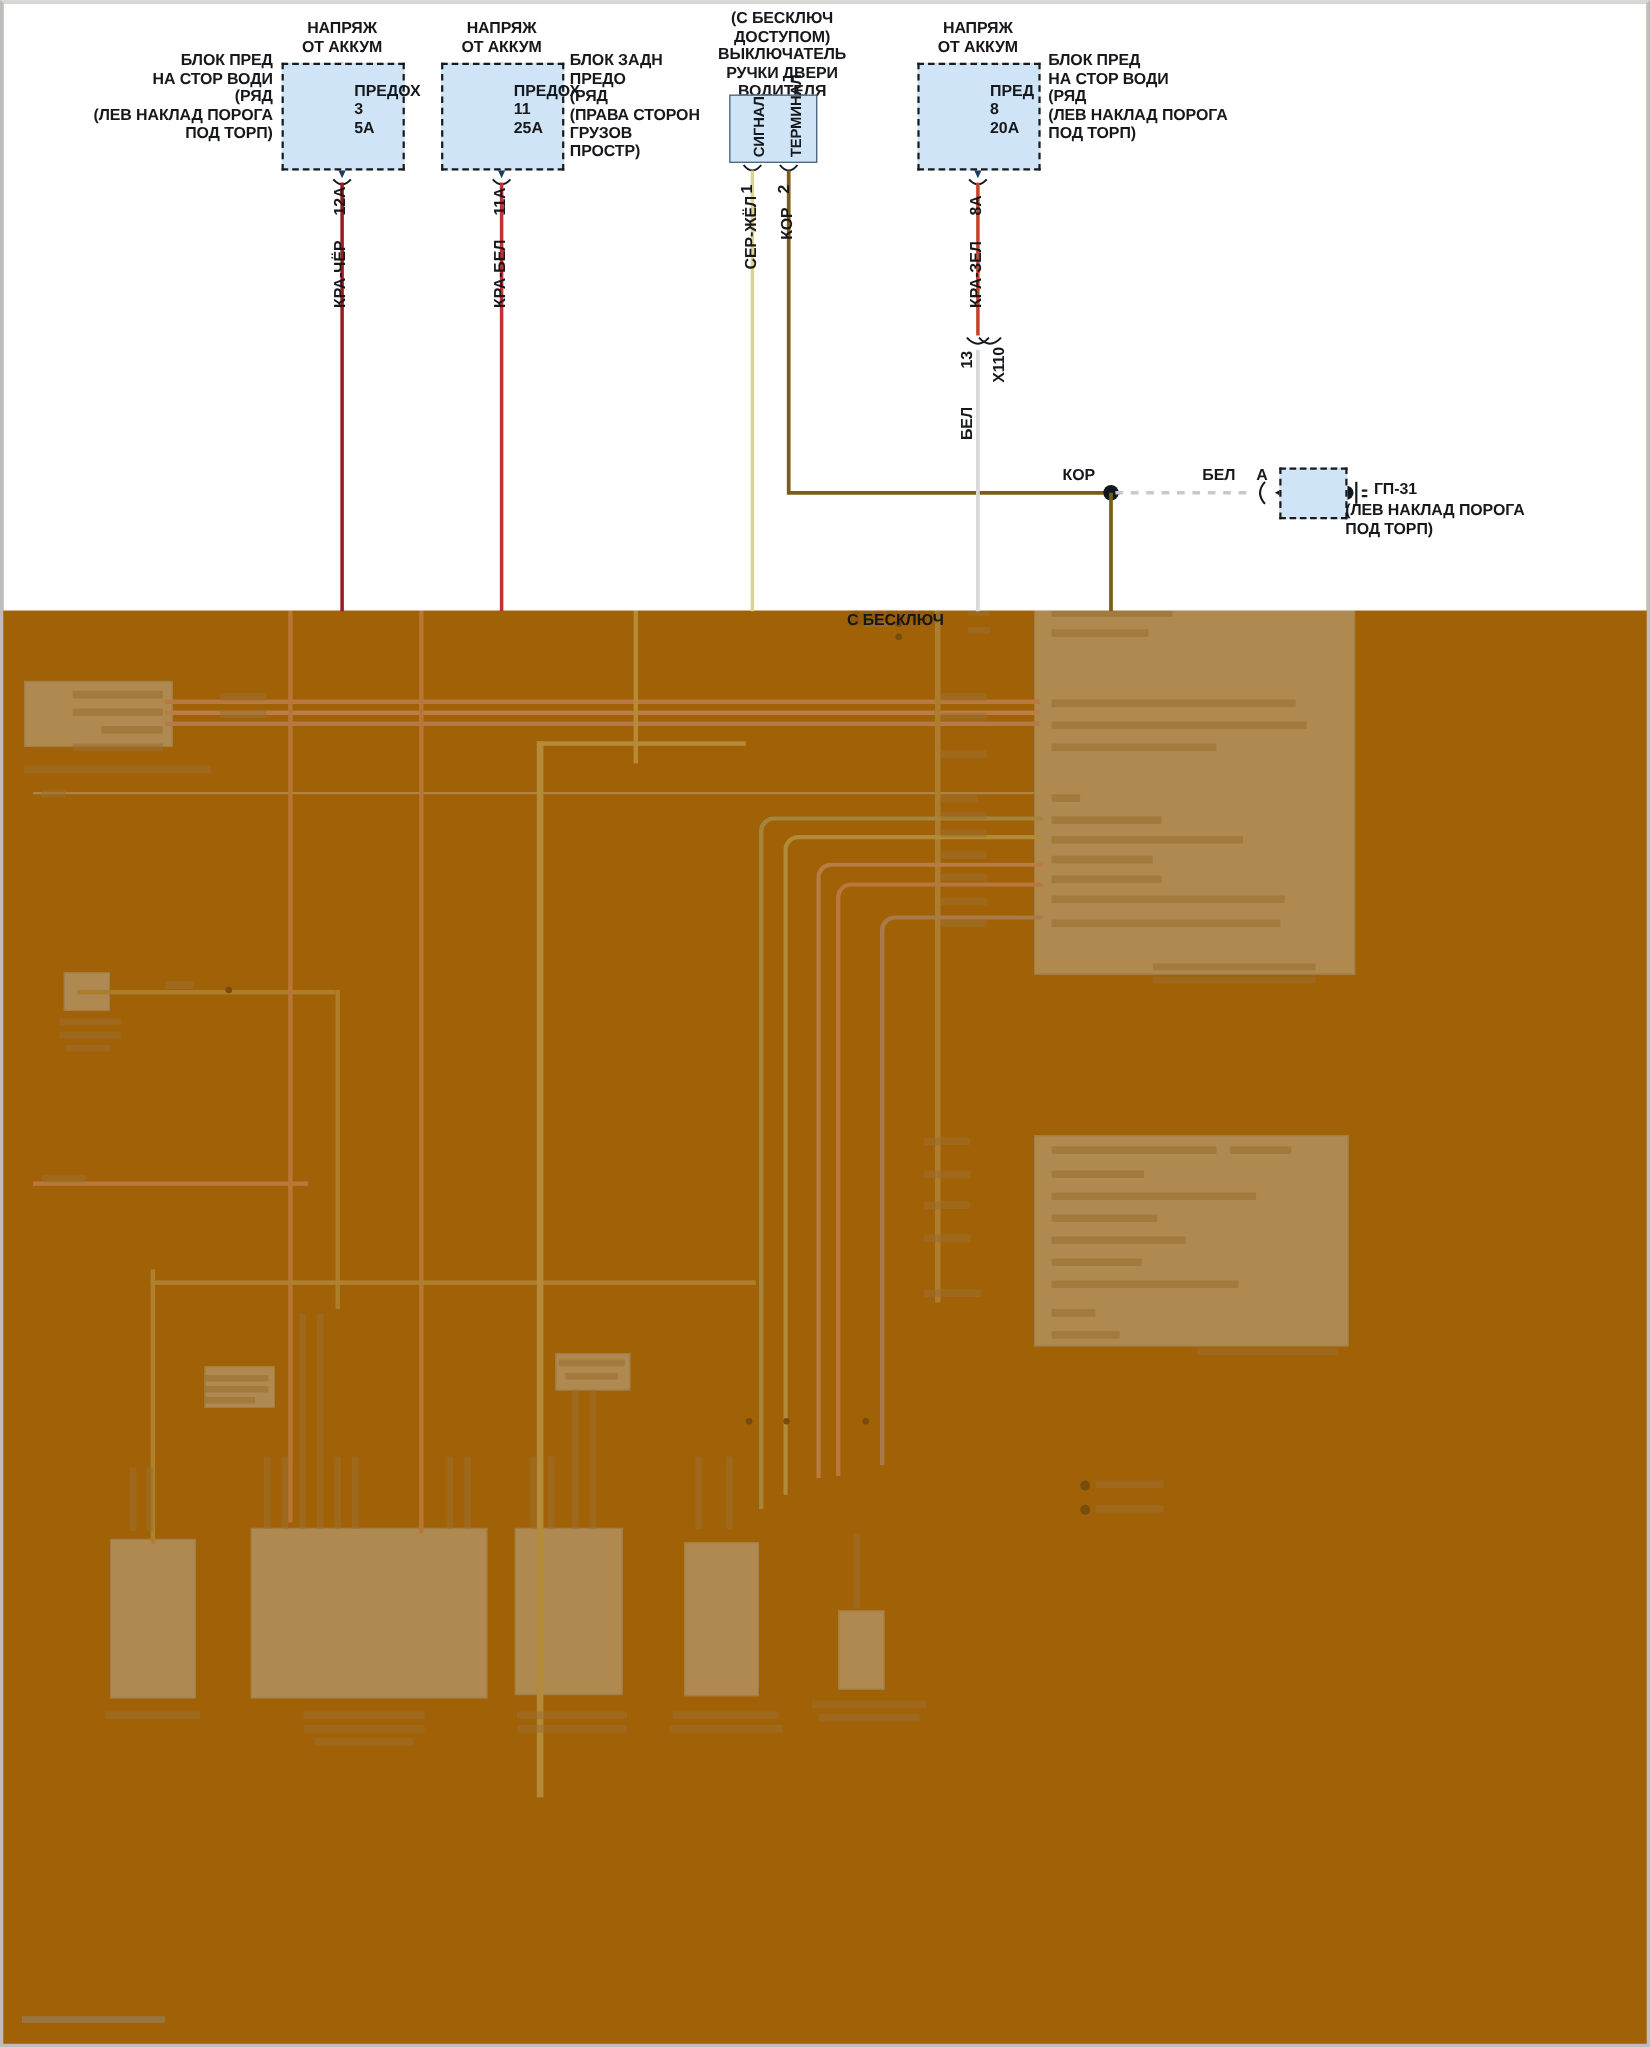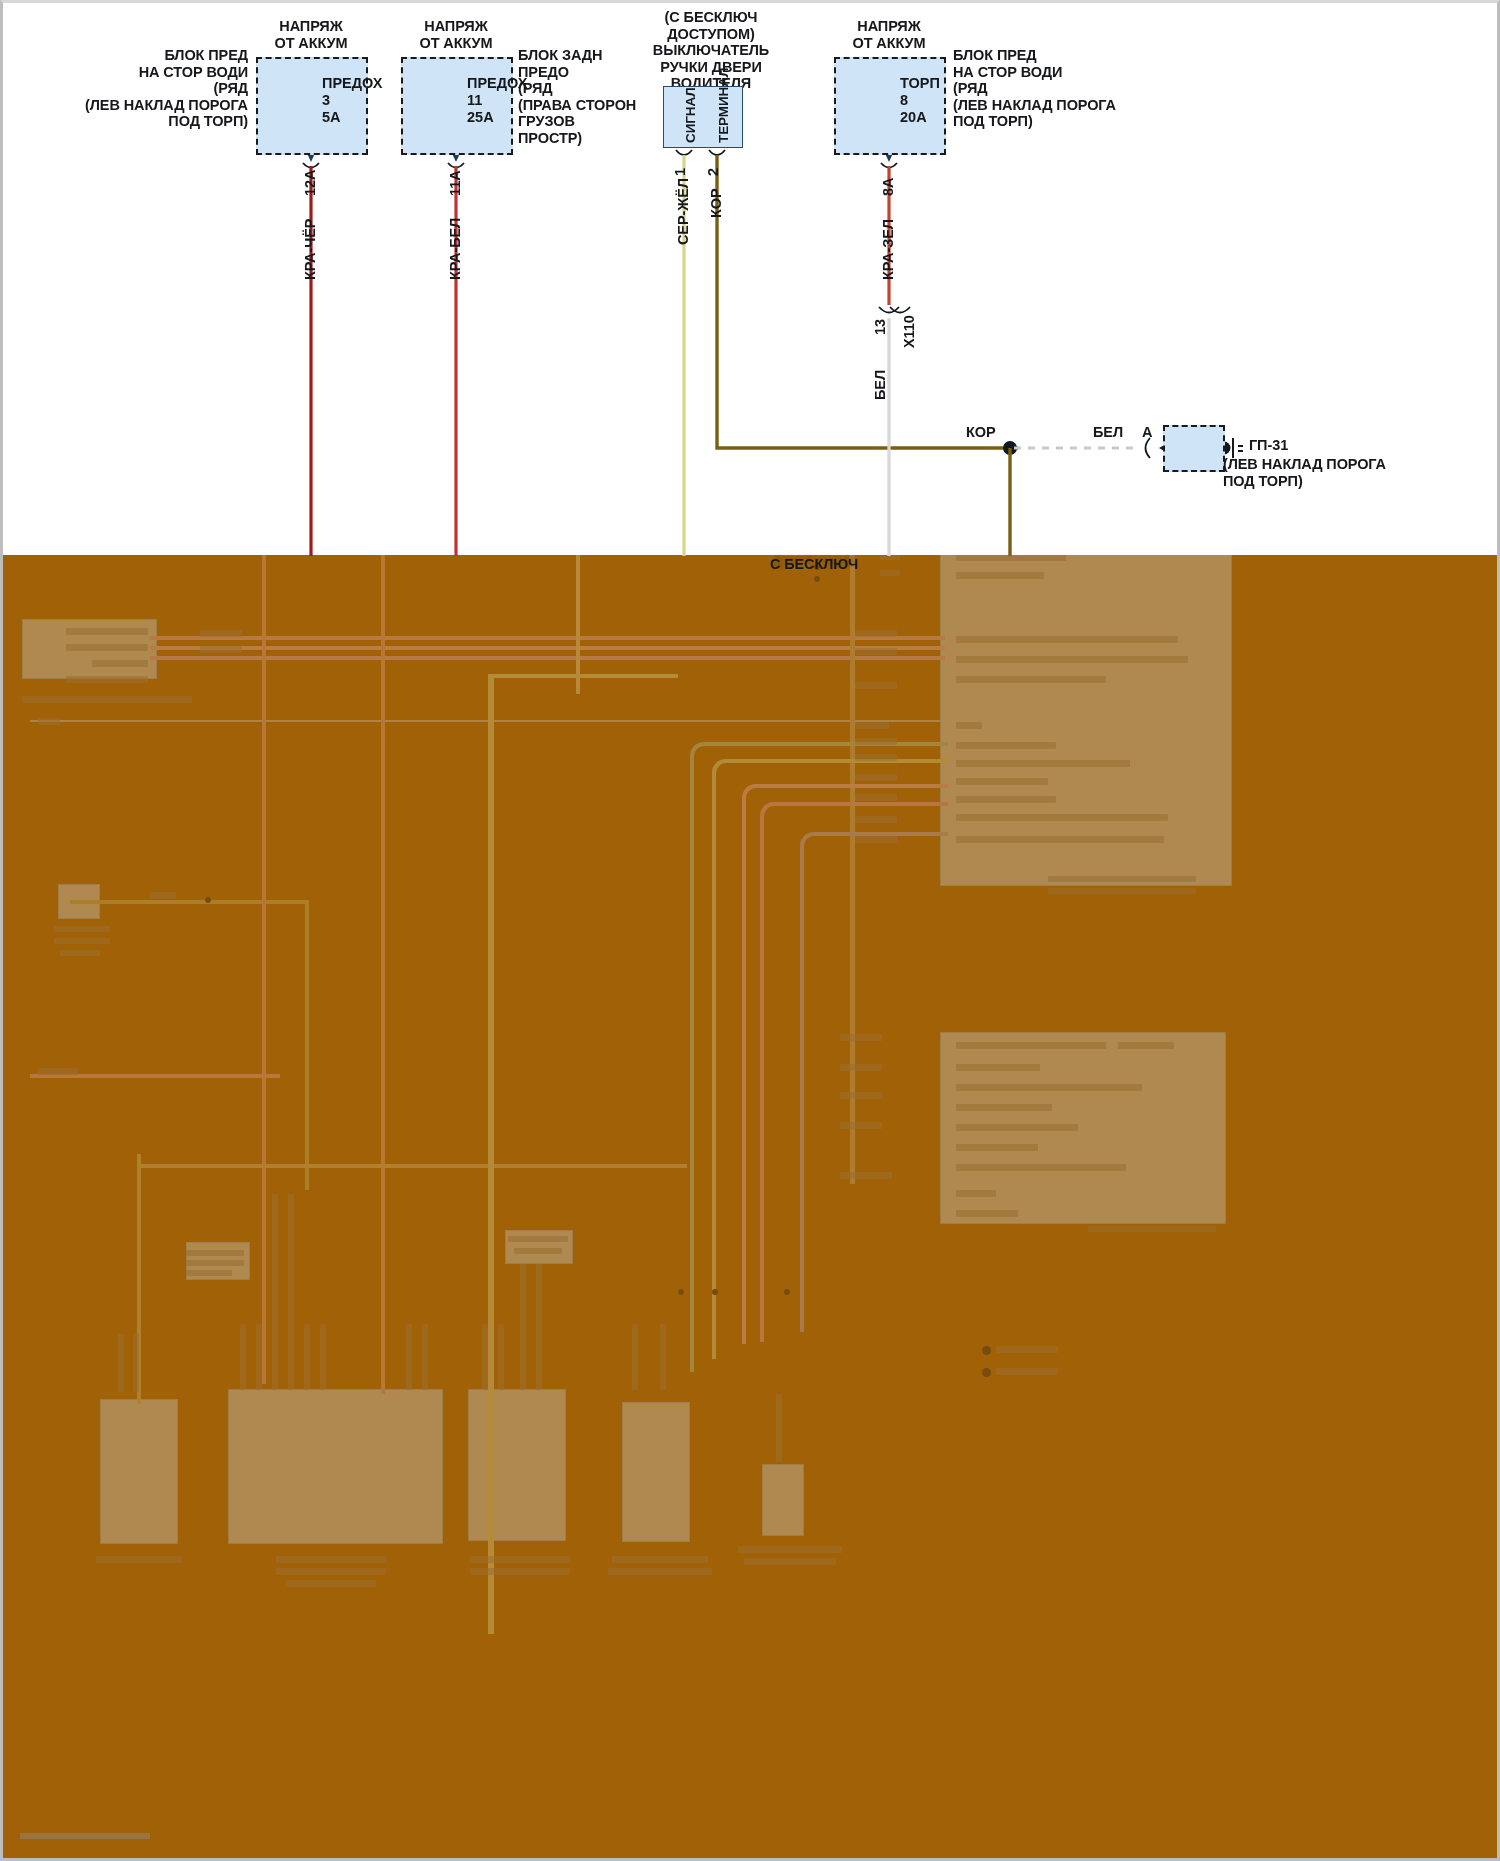--- a/index.html
+++ b/index.html
@@ -375,21 +375,21 @@
     <div class="vlbl" style="left:683px; top:143px; font-size:13.5px;">СИГНАЛ</div>
     <div class="vlbl" style="left:716px; top:143px; font-size:13.5px;">ТЕРМИНАЛ</div>
     <div class="vlbl" style="left:672px; top:176px;">1</div>
     <div class="vlbl" style="left:705px; top:176px;">2</div>
     <div class="vlbl" style="left:675px; top:245px;">СЕР-ЖЁЛ</div>
     <div class="vlbl" style="left:708px; top:218px;">КОР</div>
 
     <div class="fusebox" style="left:834px; top:57px; width:112px; height:98px;"></div>
     <div class="lbl ctr" style="left:789px; top:18px; width:200px;">НАПРЯЖ<br>ОТ АККУМ</div>
     <div class="lbl lt" style="left:953px; top:47px; width:230px;">БЛОК ПРЕД<br>НА СТОР ВОДИ<br>(РЯД<br>(ЛЕВ НАКЛАД ПОРОГА<br>ПОД ТОРП)</div>
-    <div class="fuse-inner-txt" style="left:900px; top:75px; width:86px;"><span>ТОРП</span><br><span>8</span><br><span>20A</span></div>
+    <div class="fuse-inner-txt" style="left:900px; top:75px; width:86px;"><span>ПРЕД</span><br><span>8</span><br><span>20A</span></div>
     <div class="vlbl" style="left:880px; top:196px;">8A</div>
     <div class="vlbl" style="left:880px; top:280px;">КРА-ЗЕЛ</div>
 
     <div class="vlbl" style="left:872px; top:335px;">13</div>
     <div class="vlbl" style="left:901px; top:348px;">X110</div>
     <div class="vlbl" style="left:872px; top:400px;">БЕЛ</div>
 
     <div class="lbl" style="left:966px; top:424px;">КОР</div>
     <div class="lbl" style="left:1093px; top:424px;">БЕЛ</div>
     <div class="lbl" style="left:1142px; top:424px;">A</div>

